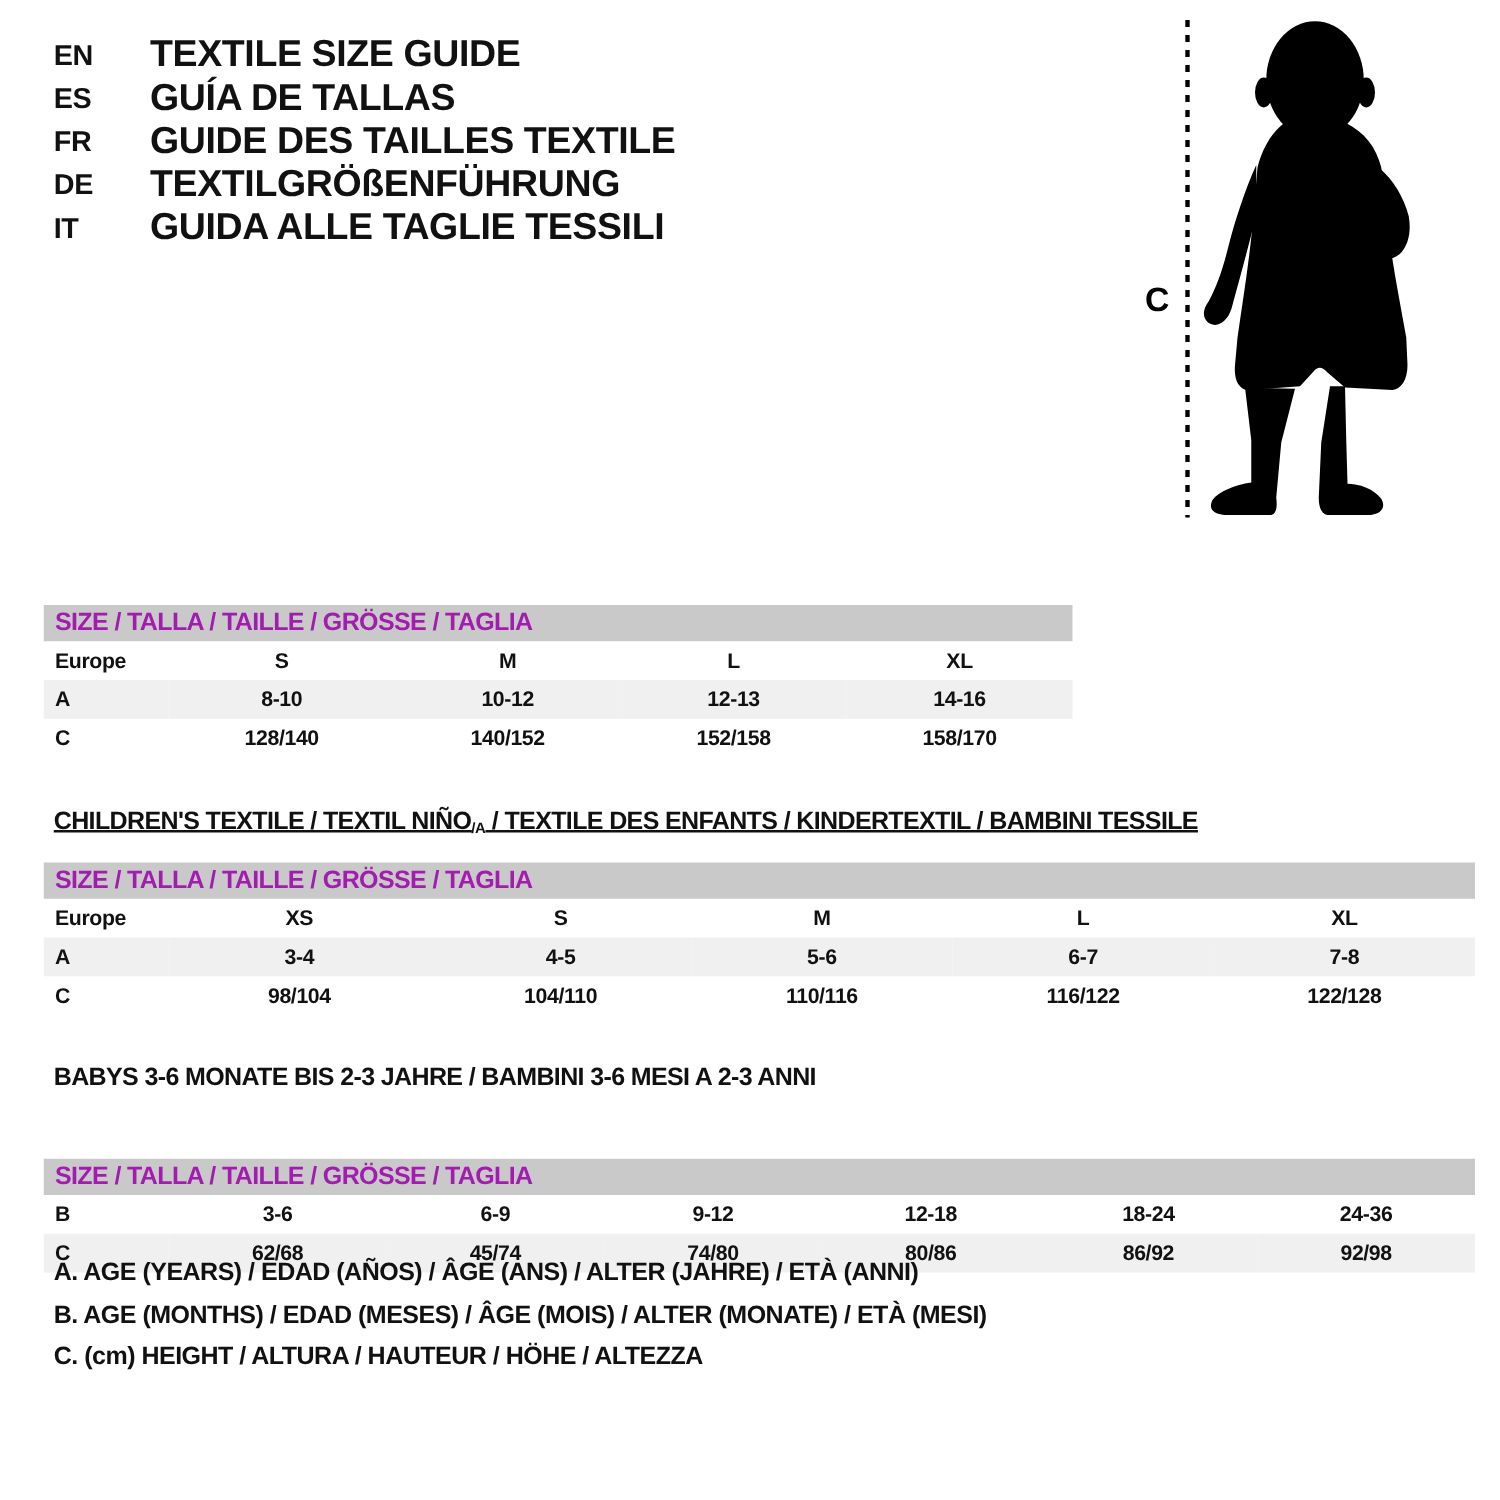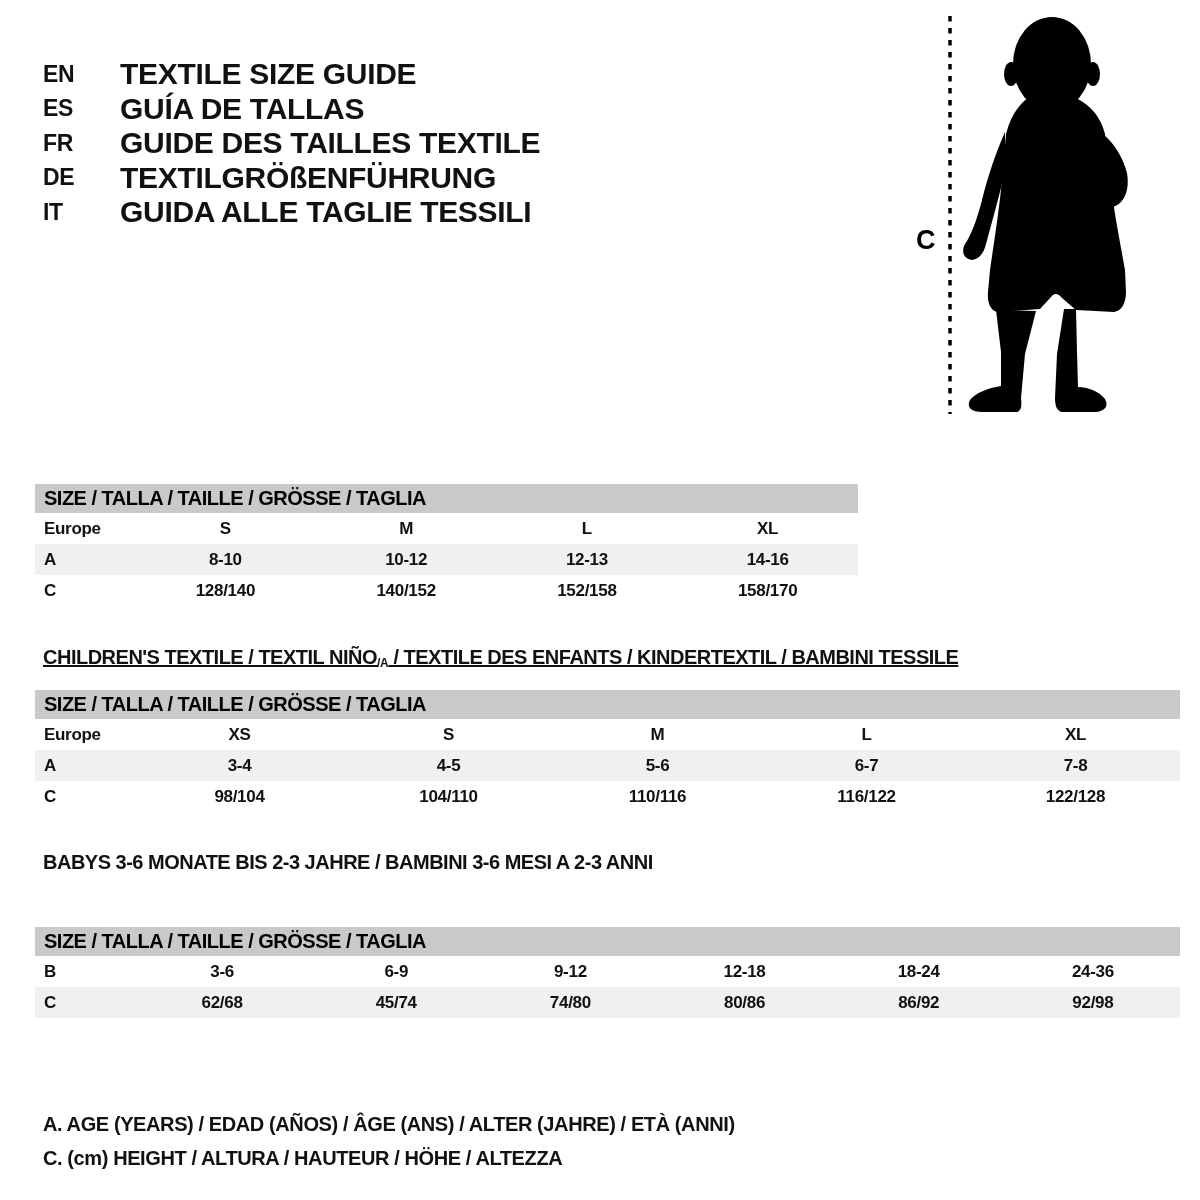--- a/index.html
+++ b/index.html
@@ -16,21 +16,21 @@
     font-family: "Liberation Sans", sans-serif;
     font-weight: bold;
     color: var(--ink);
     letter-spacing: -0.3px;
     position: relative;
     overflow: hidden;
   }
   #canvas { position: relative; width: 1200px; height: 1200px; }
 
   
-  .langs { position: absolute; left: 43px; top: 27px; margin-top: 30px; }
+  .langs { position: absolute; left: 43px; top: 27px; }
   .lang-row { display: flex; align-items: center; height: 34.5px; }
   .lang-code { width: 77px; font-size: 23px; }
   .lang-title { font-size: 30px; }
 
   
   .figure { position: absolute; left: 902px; top: 8px; width: 256px; height: 412px; }
   .figure svg { display: block; }
 
   
   .heading {
@@ -43,36 +43,36 @@
   #babies-heading  { top: 845px; line-height: 34px; }
 
   .size-table { position: absolute; left: 35px; }
   #junior-table   { top: 484px; width: 823px; }
   #children-table { top: 690px; width: 1145px; }
   #babies-table   { top: 927px; width: 1145px; }
 
   .size-bar {
     height: 29px; line-height: 29px;
     background: var(--table-header-bg);
-    color: #000000;
+    color: #a21caf;
     padding-left: 9px;
     font-size: 20px; letter-spacing: -0.5px;
   }
   table { width: 100%; border-collapse: collapse; table-layout: fixed; }
   col.label-col { width: 100px; }
   td {
     height: 31px; padding: 0;
     font-size: 17px; text-align: center;
     letter-spacing: -0.3px;
   }
   td.label { text-align: left; padding-left: 9px; }
   tr:nth-child(even) td { background: var(--row-alt-bg); }
 
   
-  .legend { position: absolute; left: 43px; top: 1108px; }
+  .legend { position: absolute; left: 43px; top: 1002px; }
   .legend-line { font-size: 20px; line-height: 33.5px; letter-spacing: -0.4px; white-space: nowrap; }
 </style>
 </head>
 <body>
 
 <div id="canvas">
 
   <div class="langs">
     <div class="lang-row">
       <span class="lang-code">EN</span>
@@ -278,16 +278,17 @@
           <td>80/86</td>
           <td>86/92</td>
           <td>92/98</td>
         </tr>
       </tbody>
     </table>
   </div>
 
   <div class="legend">
     <div class="legend-line">A. AGE (YEARS) / EDAD (AÑOS) / ÂGE (ANS) / ALTER (JAHRE) / ETÀ (ANNI)</div>
+    <div class="legend-line">B. AGE (MONTHS) / EDAD (MESES) / ÂGE (MOIS) / ALTER (MONATE) / ETÀ (MESI)</div>
     <div class="legend-line">C. (cm) HEIGHT / ALTURA / HAUTEUR / HÖHE / ALTEZZA</div>
   </div>
 
 </div>
 
 </body></html>

